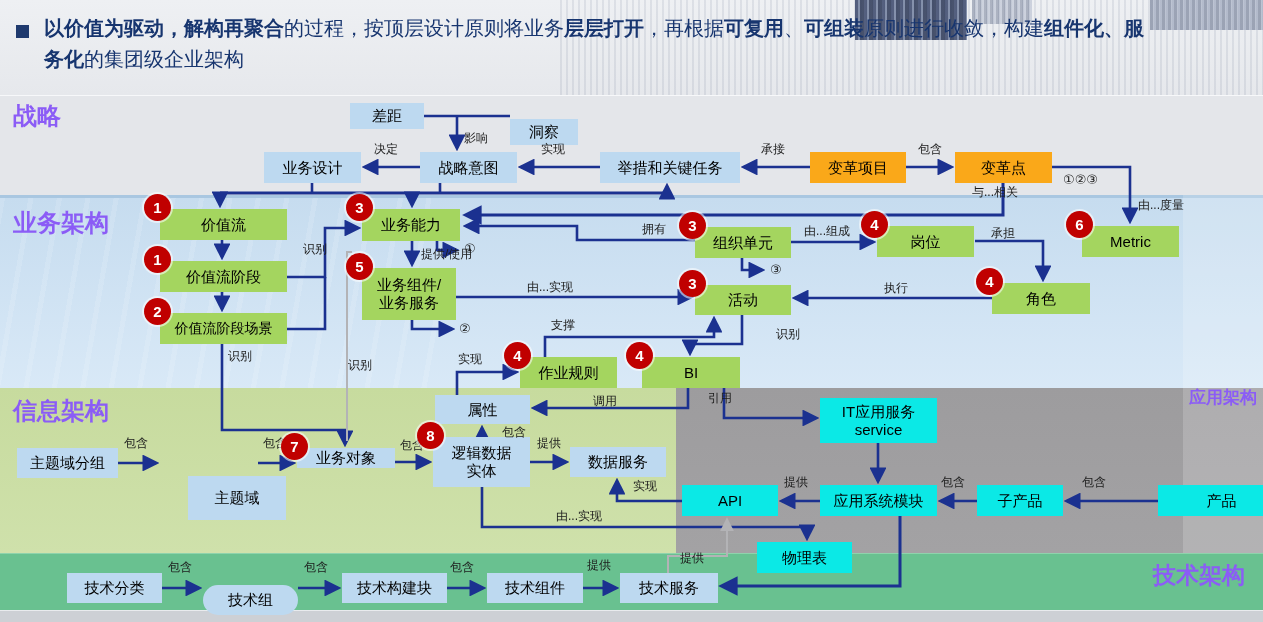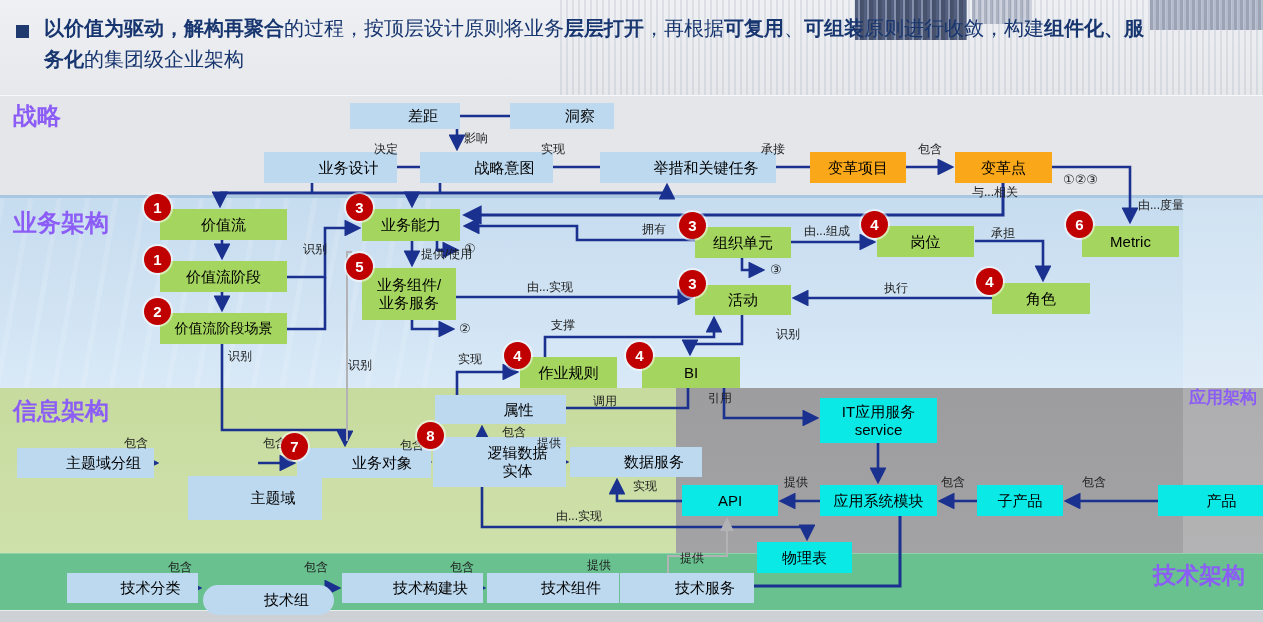--- a/index.html
+++ b/index.html
@@ -28,21 +28,21 @@
   #bullet{position:absolute;left:16px;top:25px;width:13px;height:13px;background:#1f3a6e;}
   .bandlabel{position:absolute;font-weight:bold;color:#8b5cf6;z-index:6;}
   #bl-strategy{left:13px;top:100px;font-size:24px;}
   #bl-business{left:13px;top:207px;font-size:24px;}
   #bl-info{left:13px;top:395px;font-size:24px;}
   #bl-app{right:6px;top:386px;font-size:17px;font-family:Liberation Serif, serif;}
   #bl-tech{right:18px;top:560px;font-size:23px;}
   #wires{position:absolute;left:0;top:0;z-index:2;}
   .node{position:absolute;z-index:3;display:flex;align-items:center;justify-content:center;
     text-align:center;white-space:pre-line;font-size:15px;color:#000;line-height:1.18;}
-  .node.blue{background:#bdd9f0;padding-left:36px;}
+  .node.blue{background:#bdd9f0;}
   .node.green{background:#a4d55f;}
   .node.orange{background:#faa819;}
   .node.cyan{background:#0be9e6;}
   .badge{position:absolute;z-index:5;width:27px;height:27px;border-radius:50%;background:#c00000;
     color:#fff;font-weight:bold;font-size:15px;display:flex;align-items:center;justify-content:center;
     box-shadow:0 0 0 2px rgba(255,255,255,.55);}
   .elabel{position:absolute;z-index:4;font-size:12px;line-height:1.2;color:#1c1c1c;white-space:nowrap;}
 </style>
 </head>
 <body>
@@ -132,21 +132,21 @@
       <polyline points="298,588 338,588" fill="none" stroke="#1b3190" stroke-width="2.6" marker-end="url(#an)"></polyline>
       <polyline points="447,588 483,588" fill="none" stroke="#1b3190" stroke-width="2.6" marker-end="url(#an)"></polyline>
       <polyline points="583,588 616,588" fill="none" stroke="#1b3190" stroke-width="2.6" marker-end="url(#an)"></polyline>
       <polyline points="695,240 577,240 577,226 466,226" fill="none" stroke="#1b3190" stroke-width="2.6" marker-end="url(#an)"></polyline>
       <polyline points="791,242 873,242" fill="none" stroke="#1b3190" stroke-width="2.6" marker-end="url(#an)"></polyline>
       <polyline points="742,258 742,270 762,270" fill="none" stroke="#1b3190" stroke-width="2.6" marker-end="url(#an)"></polyline>
       <polyline points="975,241 1043,241 1043,279" fill="none" stroke="#1b3190" stroke-width="2.6" marker-end="url(#an)"></polyline>
       <polyline points="992,298 795,298" fill="none" stroke="#1b3190" stroke-width="2.6" marker-end="url(#an)"></polyline>
     </svg>
 <div class="node blue" style="left: 350px; top: 103px; width: 74px; height: 26px;">差距</div>
-    <div class="node blue" style="left: 510px; top: 103px; width: 68px; height: 26px;">洞察</div>
+    <div class="node blue" style="left: 510px; top: 119px; width: 68px; height: 26px;">洞察</div>
     <div class="node blue" style="left: 264px; top: 152px; width: 97px; height: 31px;">业务设计</div>
     <div class="node blue" style="left: 420px; top: 152px; width: 97px; height: 31px;">战略意图</div>
     <div class="node blue" style="left: 600px; top: 152px; width: 140px; height: 31px;">举措和关键任务</div>
     <div class="node orange" style="left: 810px; top: 152px; width: 96px; height: 31px;">变革项目</div>
     <div class="node orange" style="left: 955px; top: 152px; width: 97px; height: 31px;">变革点</div>
     <div class="node green" style="left: 160px; top: 209px; width: 127px; height: 31px;">价值流</div>
     <div class="badge" style="left: 144px; top: 194px;">1</div>
     <div class="node green" style="left: 160px; top: 261px; width: 127px; height: 31px;">价值流阶段</div>
     <div class="badge" style="left: 144px; top: 246px;">1</div>
     <div class="node green" style="left: 160px; top: 313px; width: 127px; height: 31px; font-size: 14px;">价值流阶段场景</div>
@@ -166,21 +166,21 @@
     <div class="badge" style="left: 976px; top: 268px;">4</div>
     <div class="node green" style="left: 1082px; top: 226px; width: 97px; height: 31px;">Metric</div>
     <div class="badge" style="left: 1066px; top: 211px;">6</div>
     <div class="node green" style="left: 520px; top: 357px; width: 97px; height: 31px;">作业规则</div>
     <div class="badge" style="left: 504px; top: 342px;">4</div>
     <div class="node green" style="left: 642px; top: 357px; width: 98px; height: 31px;">BI</div>
     <div class="badge" style="left: 626px; top: 342px;">4</div>
     <div class="node blue" style="left: 435px; top: 395px; width: 95px; height: 29px;">属性</div>
     <div class="node blue" style="left: 17px; top: 448px; width: 101px; height: 30px;">主题域分组</div>
     <div class="node blue" style="left: 160px; top: 476px; width: 98px; height: 44px; margin-left: 28px;">主题域</div>
-    <div class="node blue" style="left: 297px; top: 448px; width: 98px; height: 30px;">业务对象</div>
+    <div class="node blue" style="left: 297px; top: 448px; width: 98px; height: 20px;">业务对象</div>
     <div class="badge" style="left: 281px; top: 433px;">7</div>
     <div class="node blue" style="left: 433px; top: 437px; width: 97px; height: 50px;">逻辑数据
 实体</div>
     <div class="badge" style="left: 417px; top: 422px;">8</div>
     <div class="node blue" style="left: 570px; top: 447px; width: 96px; height: 30px;">数据服务</div>
     <div class="node cyan" style="left: 820px; top: 398px; width: 117px; height: 45px;">IT应用服务
 service</div>
     <div class="node cyan" style="left: 682px; top: 485px; width: 96px; height: 31px;">API</div>
     <div class="node cyan" style="left: 820px; top: 485px; width: 117px; height: 31px;">应用系统模块</div>
     <div class="node cyan" style="left: 977px; top: 485px; width: 86px; height: 31px;">子产品</div>

